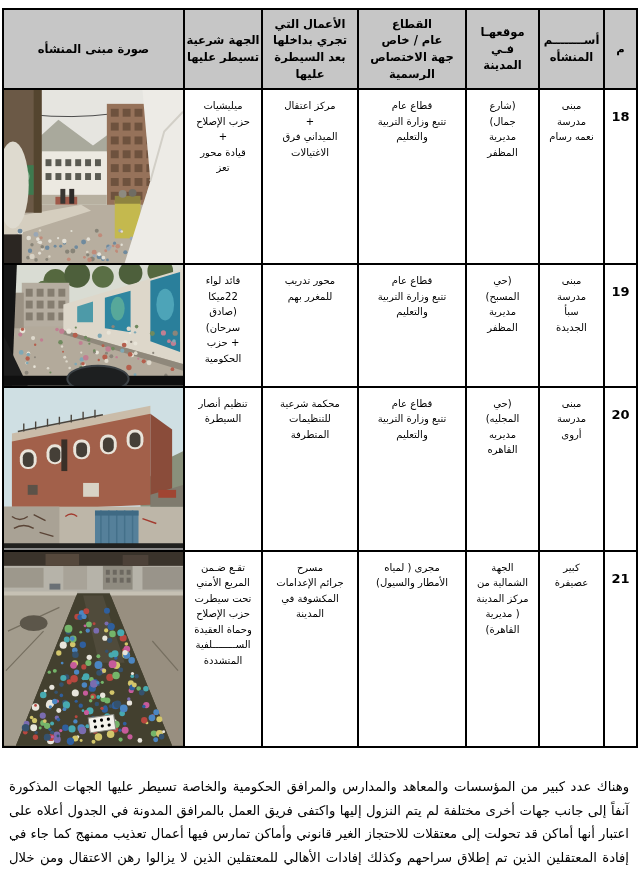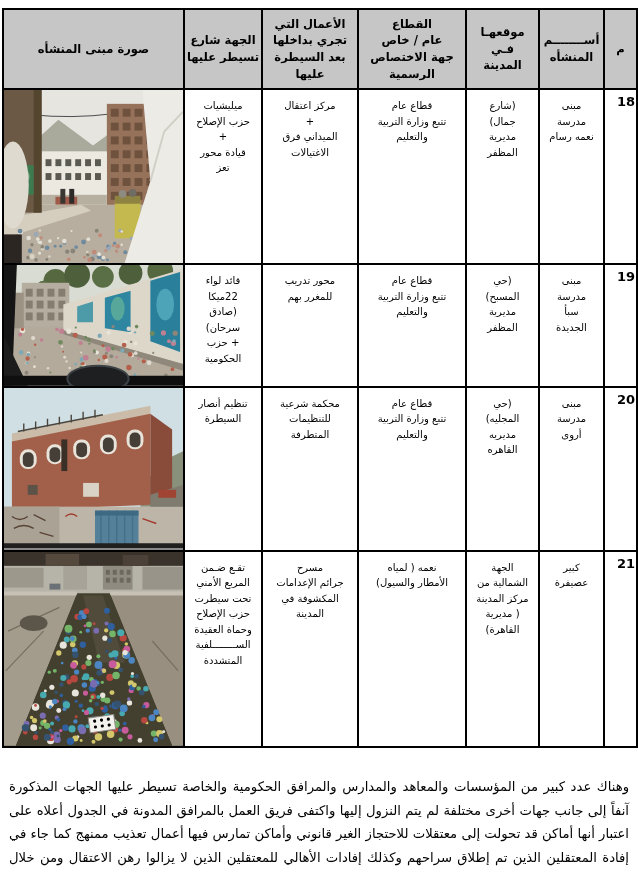--- a/index.html
+++ b/index.html
@@ -26,22 +26,22 @@
     padding:2px 1px;
   }
   td.txt {
     vertical-align:top;
     font-size:10px; font-weight:normal;
     text-align:center; white-space:pre-line; line-height:1.55;
     padding:8px 2px 2px 2px;
   }
   td.num {
     vertical-align:top; direction:ltr;
-    font-size:13px; font-weight:bold; text-align:right;
-    padding-top:4px;
+    font-size:13px; font-weight:bold; text-align:center;
+    padding-top:19px;
   }
   td.photo { padding:0; vertical-align:top; background:#888; }
   td.photo svg { display:block; width:100%; height:100%; }
   .footer {
     direction:rtl; text-align:justify;
     font-size:13.2px; line-height:1.8;
     padding:14px 7px 0 7px;
   }
 </style>
 </head>
@@ -68,21 +68,21 @@
     <th>موقعهـا فـي
 المدينة</th>
     <th>القطاع
 عام / خاص
 جهة الاختصاص
 الرسمية</th>
     <th>الأعمال التي
 تجري بداخلها
 بعد السيطرة
 عليها</th>
-    <th>الجهة شارع
+    <th>الجهة شرعية
 تسيطر عليها</th>
     <th>صورة مبنى المنشأه</th>
   </tr>
 
   <tr style="height:175px">
     <td class="num">18</td>
     <td class="txt">مبنى
 مدرسة
 نعمه رسام</td>
     <td class="txt">(شارع
@@ -459,21 +459,21 @@
 
   <tr style="height:196px">
     <td class="num">21</td>
     <td class="txt">كبير
 عصيفرة</td>
     <td class="txt">الجهة
 الشمالية من
 مركز المدينة
 ( مديرية
 القاهرة)</td>
-    <td class="txt">نعمه ( لمياه
+    <td class="txt">مجرى ( لمياه
 الأمطار والسيول)</td>
     <td class="txt">مسرح
 جرائم الإعدامات
 المكشوفة في
 المدينة</td>
     <td class="txt">تقـع ضـمن
 المربع الأمني
 تحت سيطرت
 حزب الإصلاح
 وحماة العقيدة

